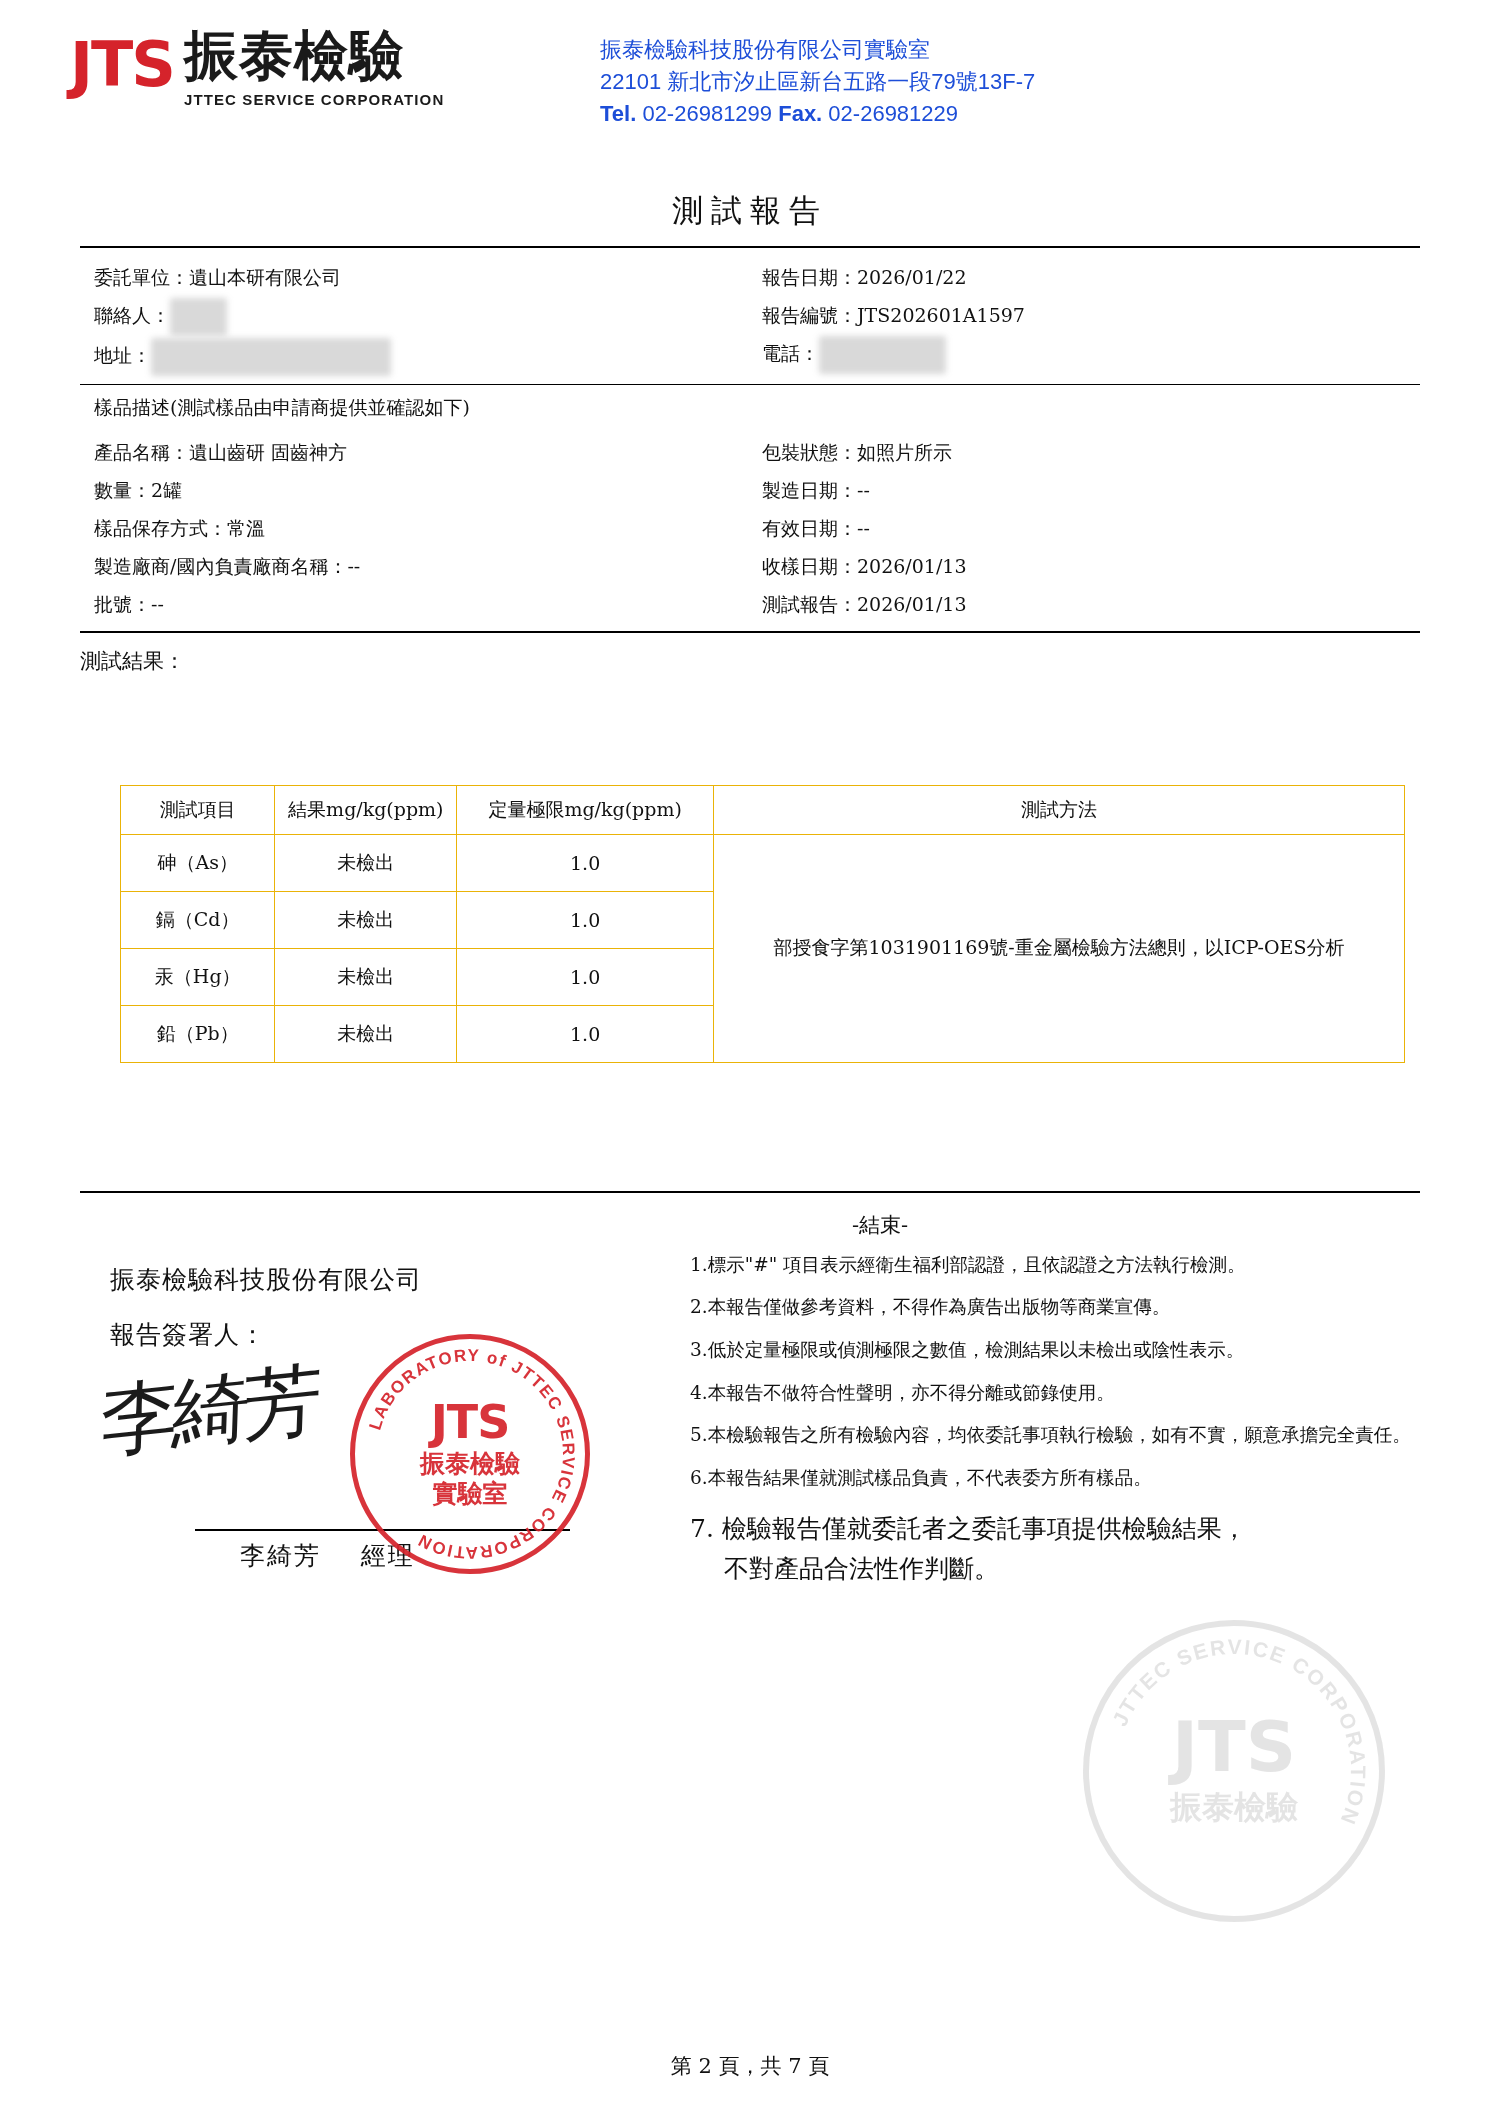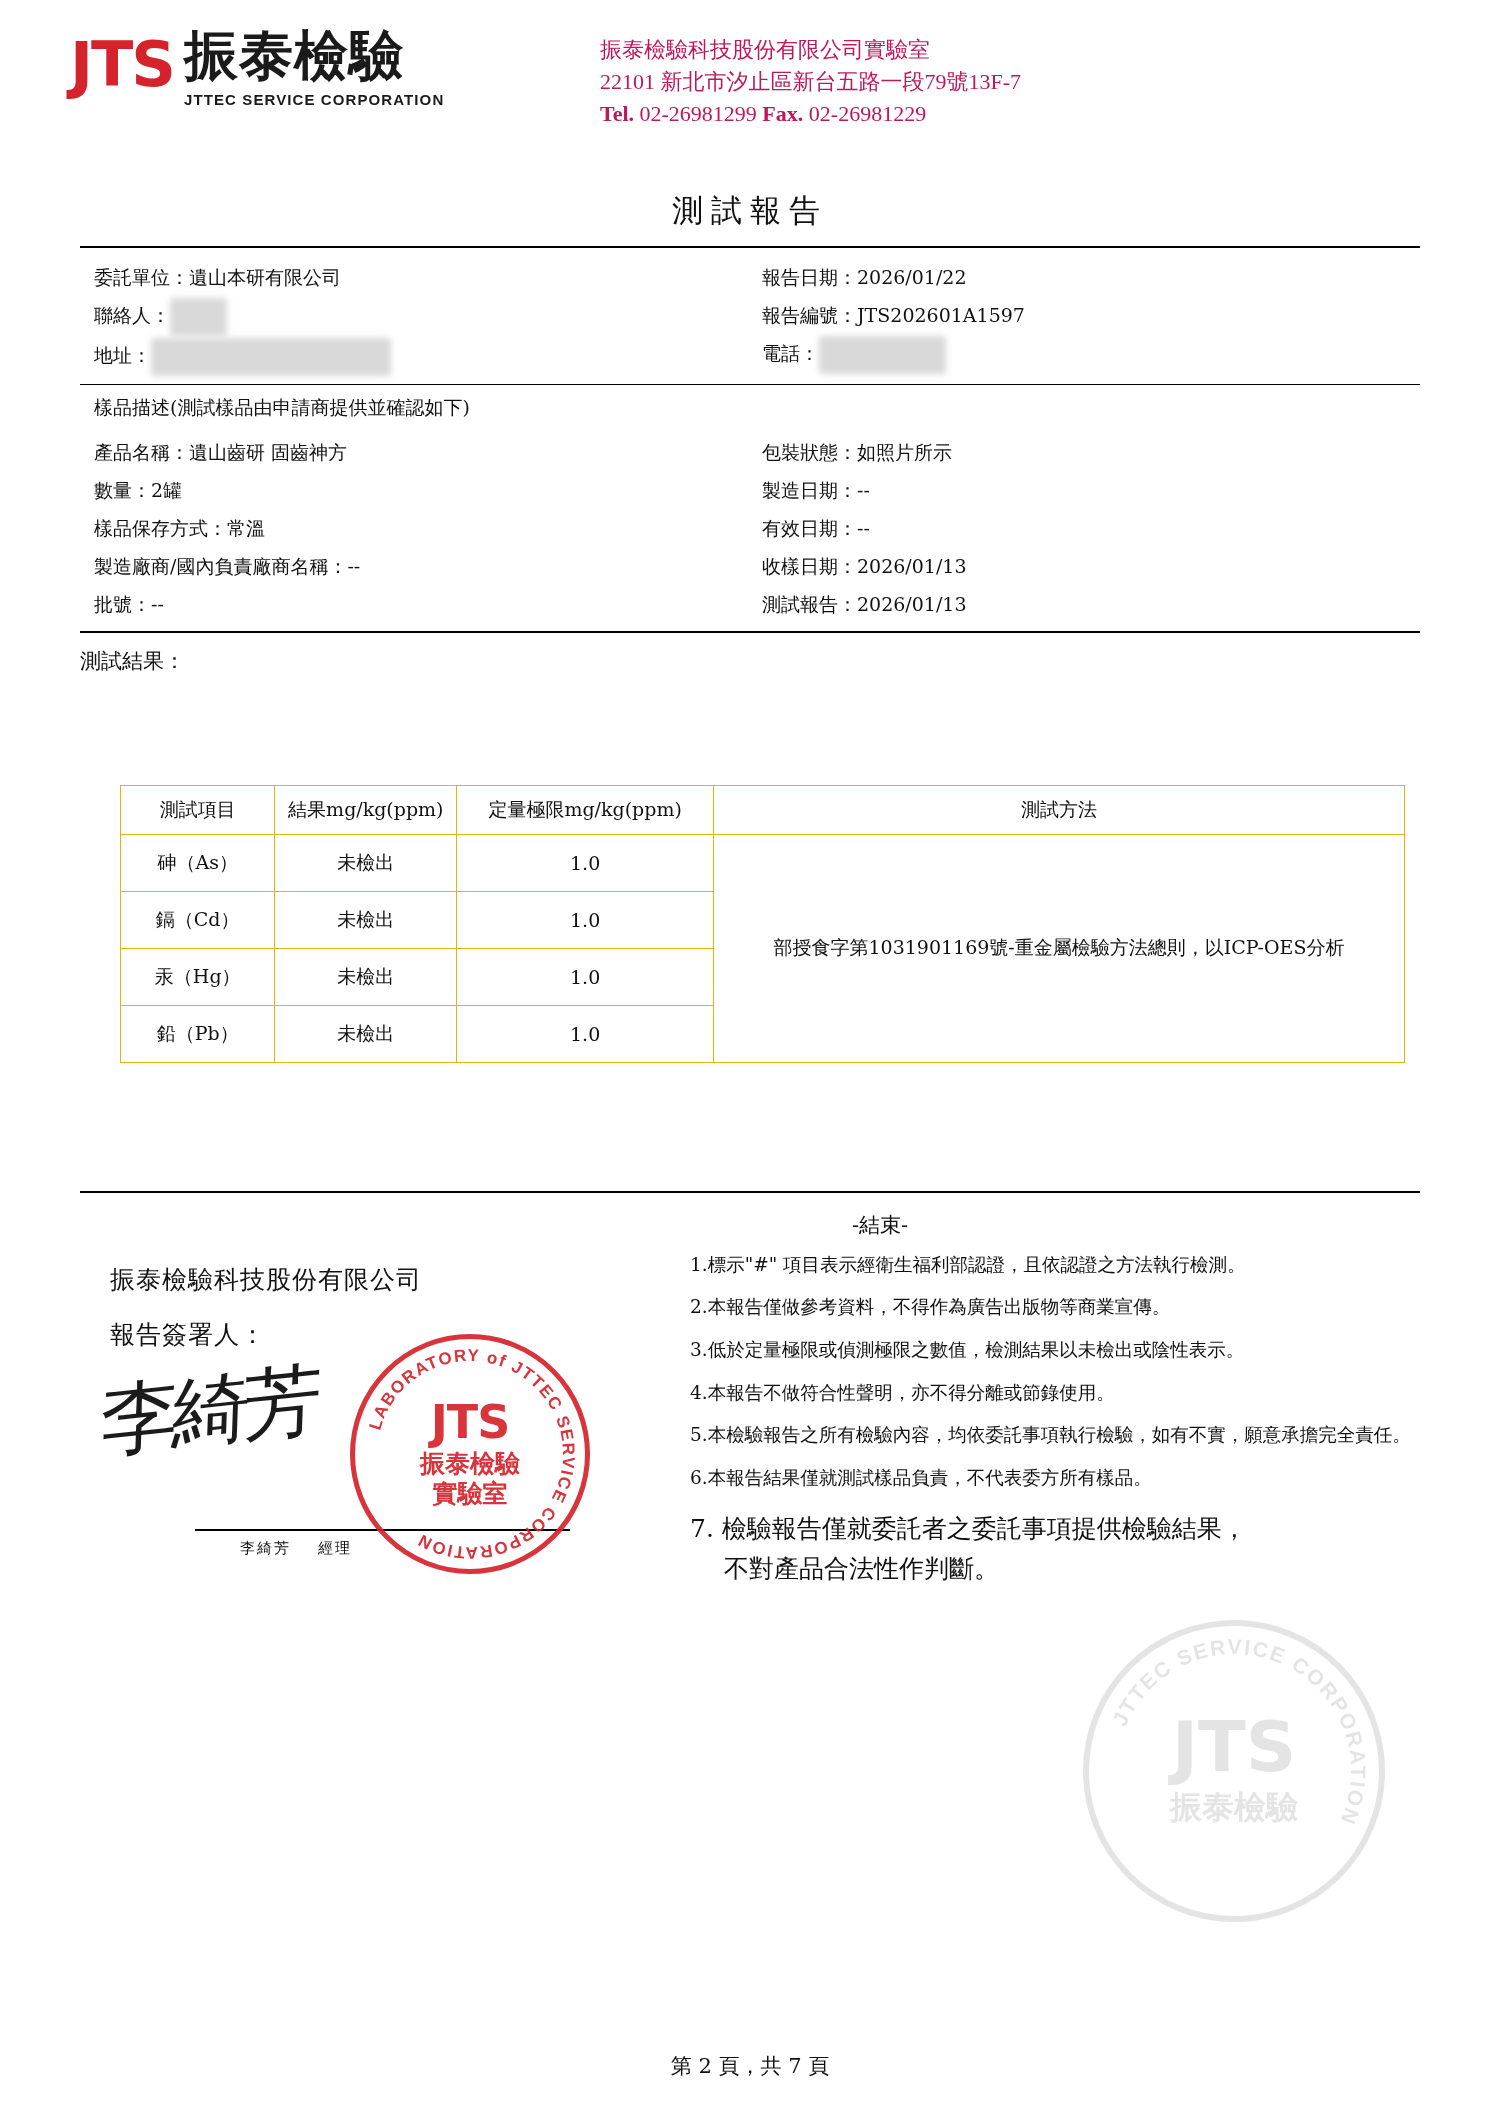--- a/index.html
+++ b/index.html
@@ -59,24 +59,24 @@
   .logo-en {
     font-family: "Liberation Sans", sans-serif;
     font-size: 15px;
     letter-spacing: 1.1px;
     color: #1a1a1a;
     margin-top: 6px;
     font-weight: bold;
   }
   .addr-block {
     padding-top: 6px;
-    font-family: Liberation Serif, serif;
+    font-family: Liberation Sans, sans-serif;
     font-size: 22px;
     line-height: 1.45;
-    color: #be185d;
+    color: #1d4ed8;
   }
   .tel-line .tel-lab,
   .tel-line .fax-lab {
     font-weight: bold;
   }
 
   
   .doc-title {
     text-align: center;
     font-size: 31px;
@@ -193,21 +193,21 @@
   }
   .sign-line {
     border-top: 2px solid #000;
     width: 375px;
     margin-top: 178px;
     margin-left: 85px;
   }
   .sign-name {
     margin-left: 130px;
     margin-top: 8px;
-    font-size: 15px;
+    font-size: 25px;
     font-family: "DejaVu Serif", serif;
     letter-spacing: 2px;
   }
   .signature {
     position: absolute;
     left: 20px;
     top: 120px;
     font-family: "DejaVu Serif", serif;
     font-size: 78px;
     color: #1b1b1b;

